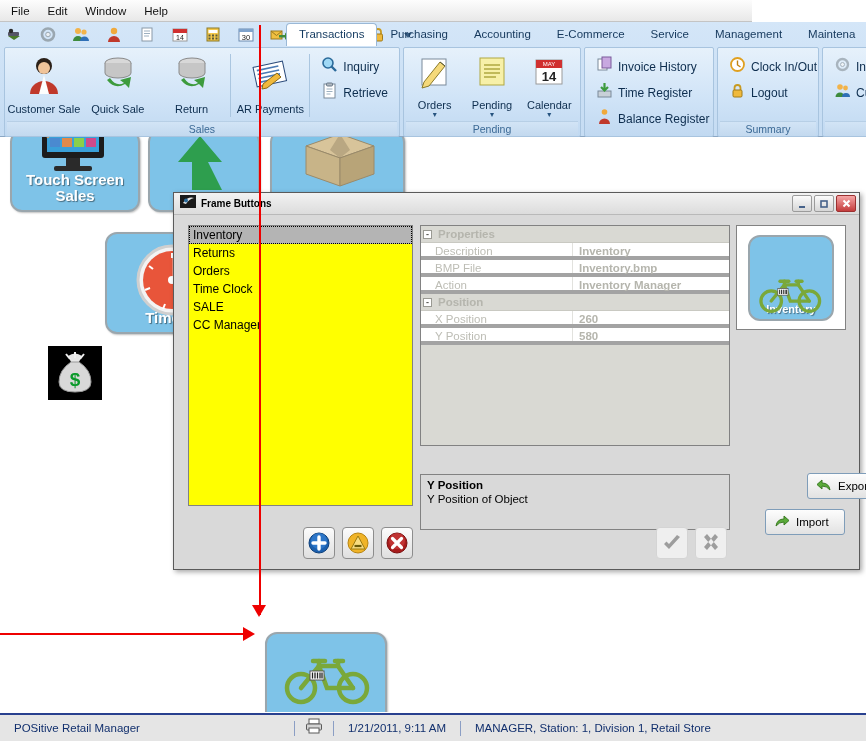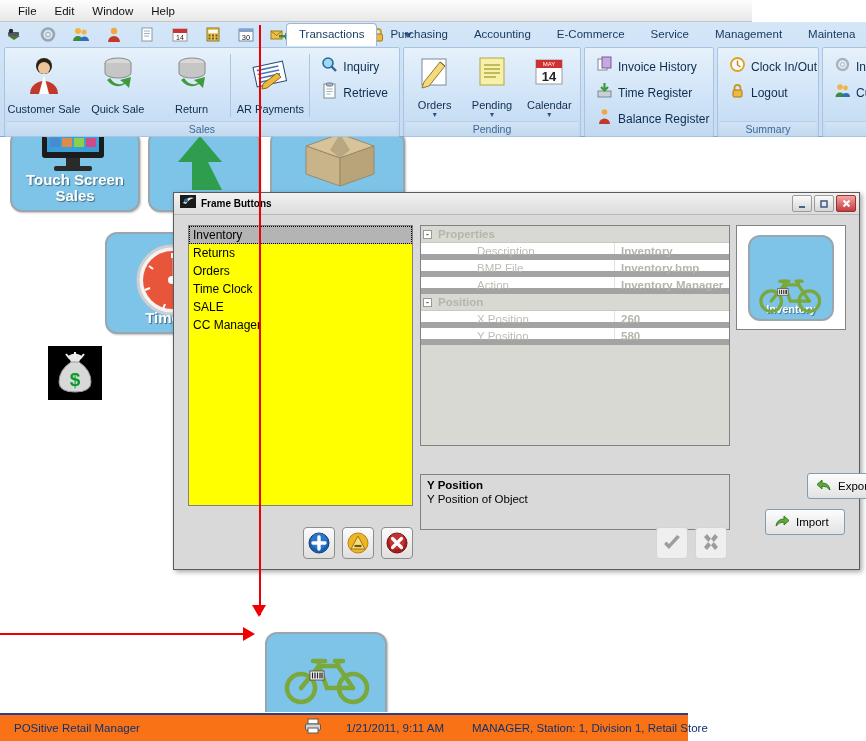--- a/index.html
+++ b/index.html
@@ -10,21 +10,21 @@
     font-family: "Liberation Sans", sans-serif;
     background: #ffffff;
   }
   #root { position: relative; width: 866px; height: 741px; background:#fff; }
 
   
   .menubar {
     position:absolute; left:0; top:0; width:752px; height:22px;
     background: linear-gradient(#fdfdfd, #e8e8e8);
     border-bottom:1px solid #c4c4c4;
-    display:flex; align-items:center; padding-left:9px;
+    display:flex; align-items:center; padding-left:2px;
   }
   .menubar .mi {
     font-size:11.5px; color:#111; padding:2px 9px; cursor:default;
   }
 
   
   .ribbon {
     position:absolute; left:0; top:22px; width:866px; height:115px;
     background: linear-gradient(#d4e6f8, #c5dcf3);
     border-bottom:1px solid #8ba7c4;
@@ -123,21 +123,21 @@
   .pg-cat {
     display:flex; align-items:center; height:17px;
     background:#d9d9d3; border-bottom:1px solid #c9c9c2;
     font-size:11.5px; font-weight:bold; color:#b5b5ad; padding-left:2px;
   }
   .pg-exp {
     width:9px; height:9px; border:1px solid #9a9a93; background:#fff;
     display:flex; align-items:center; justify-content:center;
     font-size:9px; line-height:8px; color:#5a5a55; margin-right:6px;
   }
-  .pg-row { display:flex; height:17px; border-bottom:6px solid #a3a3a3;padding-left:42px; }
+  .pg-row { display:flex; height:17px; border-bottom:4px solid #a3a3a3; }
   .pg-name {
     width:152px; font-size:11.5px; color:#bdbdb5; padding-left:14px;
     line-height:17px; border-right:1px solid #e2e2de; background:#fff;
   }
   .pg-val { flex:1; font-size:11.5px; font-weight:bold; color:#b5b5ad; padding-left:6px; line-height:17px; }
   .pg-fill { background:#d9d9d3; height:100%; }
 
   .descbox {
     position:absolute; left:246px; top:259px; width:310px; height:56px;
     background:#d9d9d9; border:1px solid #828282; padding:4px 6px;
@@ -171,22 +171,22 @@
   .toolbtn {
     position:absolute; width:32px; height:32px;
     background:linear-gradient(#fcfcfc,#dfdfdf);
     border:1px solid #8d8d8d; border-radius:4px;
     display:flex; align-items:center; justify-content:center; cursor:default;
   }
   .toolbtn.dis { background:#efefef; border-color:#d4d4d4; }
 
   
   .statusbar {
-    position:absolute; left:0; top:713px; width:688px; height:28px;
-    background:#f97316; border-top:2px solid #28408f;
+    position:absolute; left:0; top:713px; width:866px; height:28px;
+    background:#e5e5e5; border-top:2px solid #28408f;
     display:flex; align-items:center;
   }
   .statusbar .seg { font-size:11.5px; color:#12306e; padding:0 14px; white-space:nowrap; }
   .statusbar .div { width:1px; height:15px; background:#8b9ec4; }
 
   
   .annot { position:absolute; background:#ee0000; z-index:60; }
   .vline { width:1.5px; }
   .hline { height:1.5px; }
   .arrowdown {

